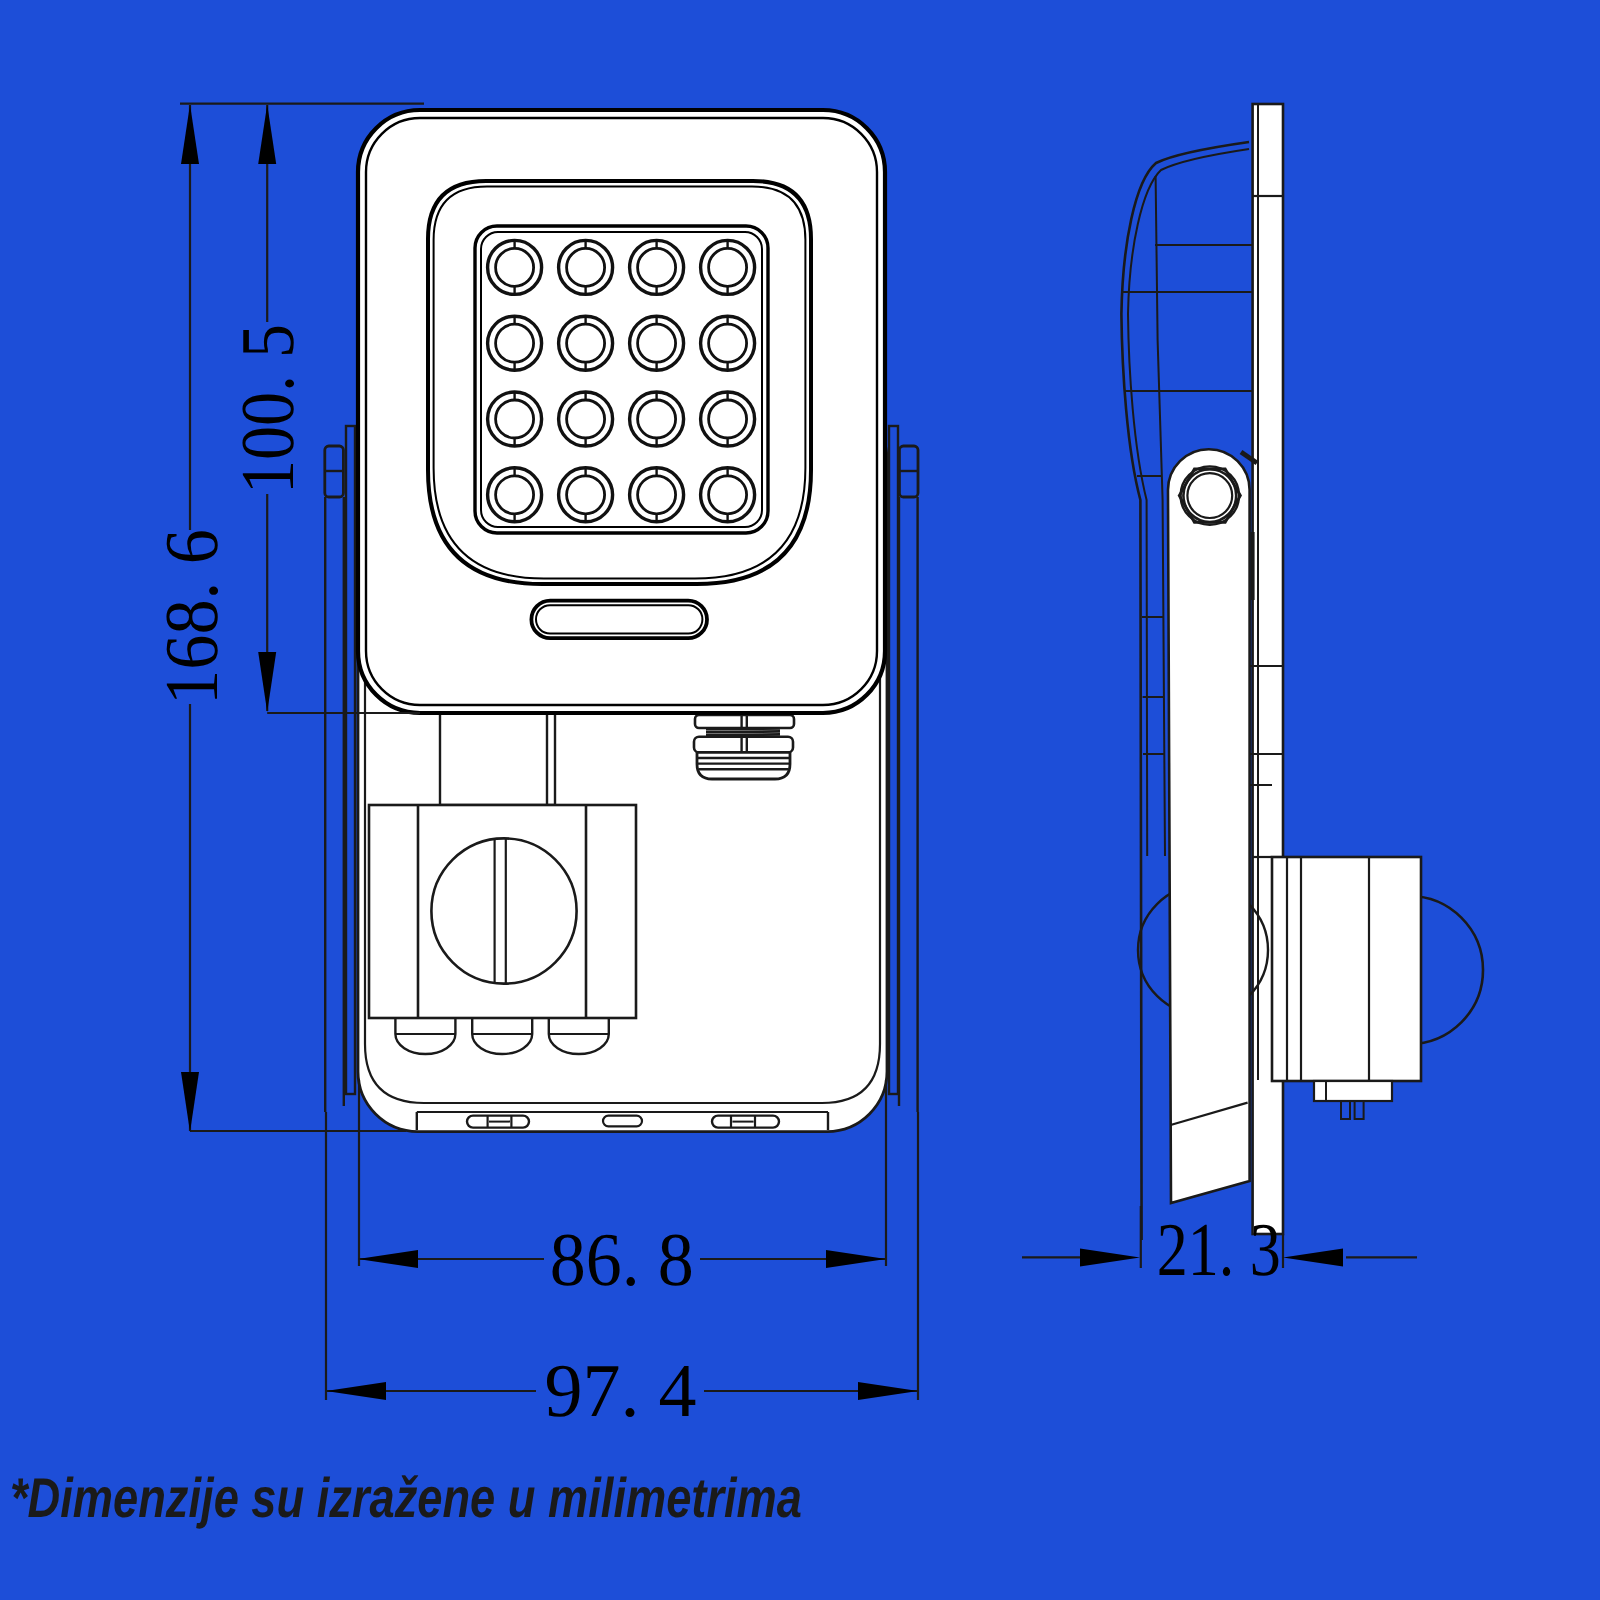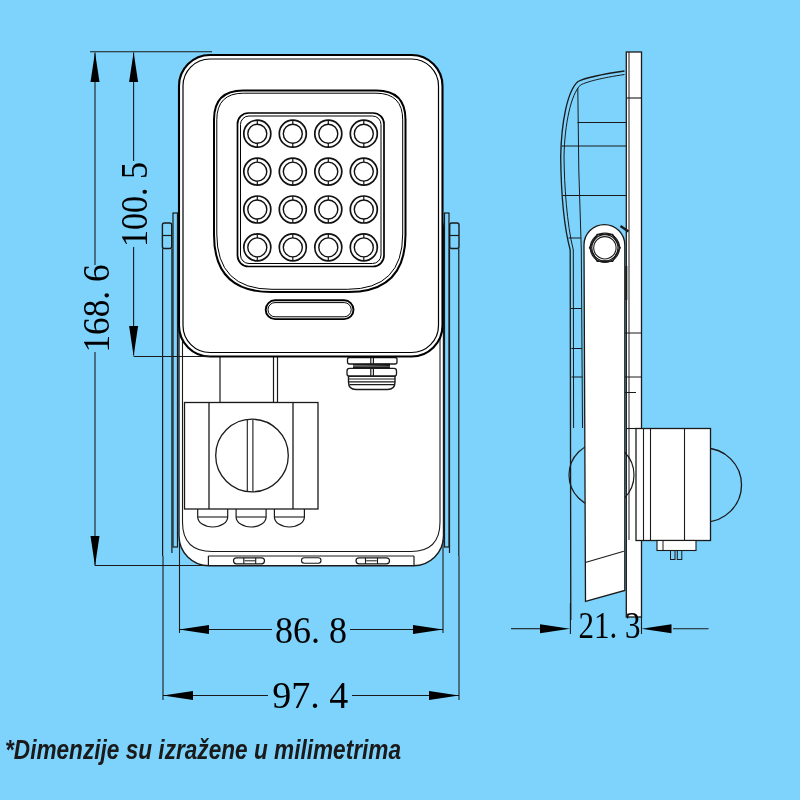--- a/index.html
+++ b/index.html
@@ -1,16 +1,16 @@
 <!DOCTYPE html>
 <html><head>
 <meta charset="utf-8">
 <style>
   html,body{margin:0;padding:0;background:#fff;}
-  #page{position:relative;width:800px;height:800px;background:#7dd3fc;overflow:hidden;}
+  #page{position:relative;width:800px;height:800px;background:#1d4ed8;overflow:hidden;}
   svg{position:absolute;left:0;top:0;}
   .dim{font-family:"Liberation Serif", serif;font-size:38px;fill:#000;}
   .foot{font-family:"Liberation Sans", sans-serif;font-style:italic;font-weight:bold;font-size:28px;fill:#1a1a1a;}
 </style>
 </head>
 <body>
 <div id="page">
 <svg width="800" height="800" viewBox="0 0 800 800" fill="none" stroke-linecap="butt">
 
 <g id="bracket" stroke="#1a1a1a" stroke-width="1.2">

